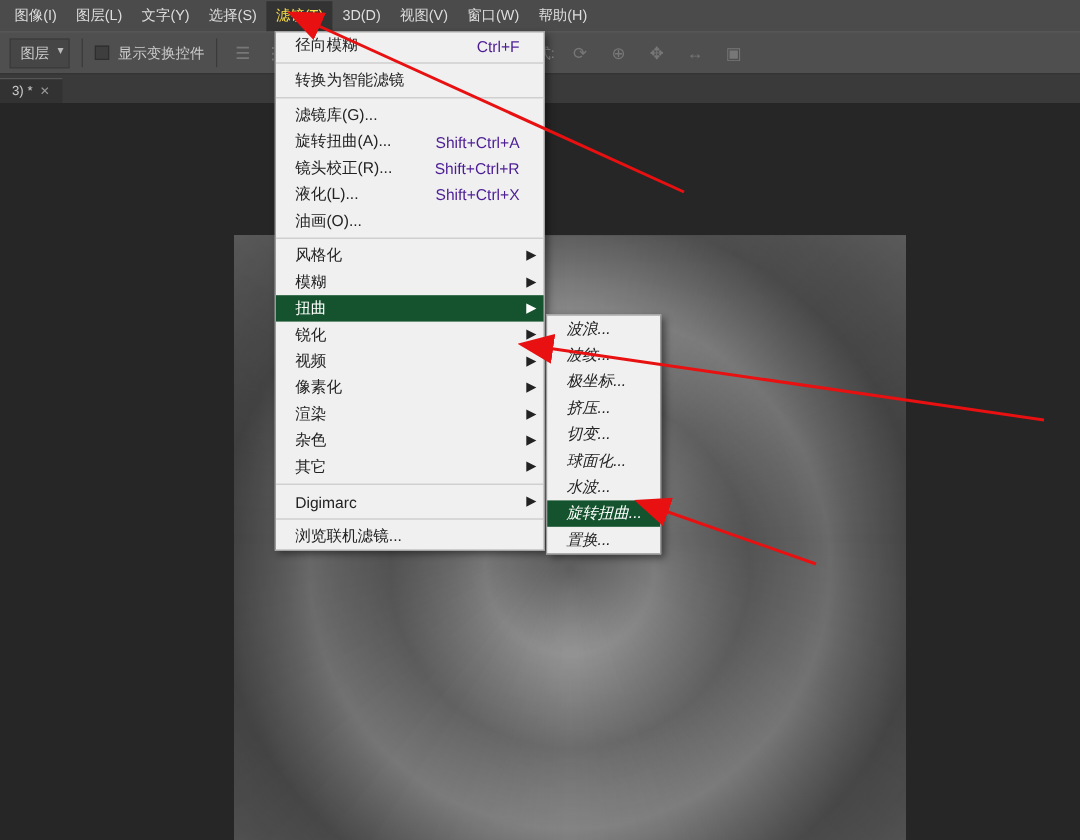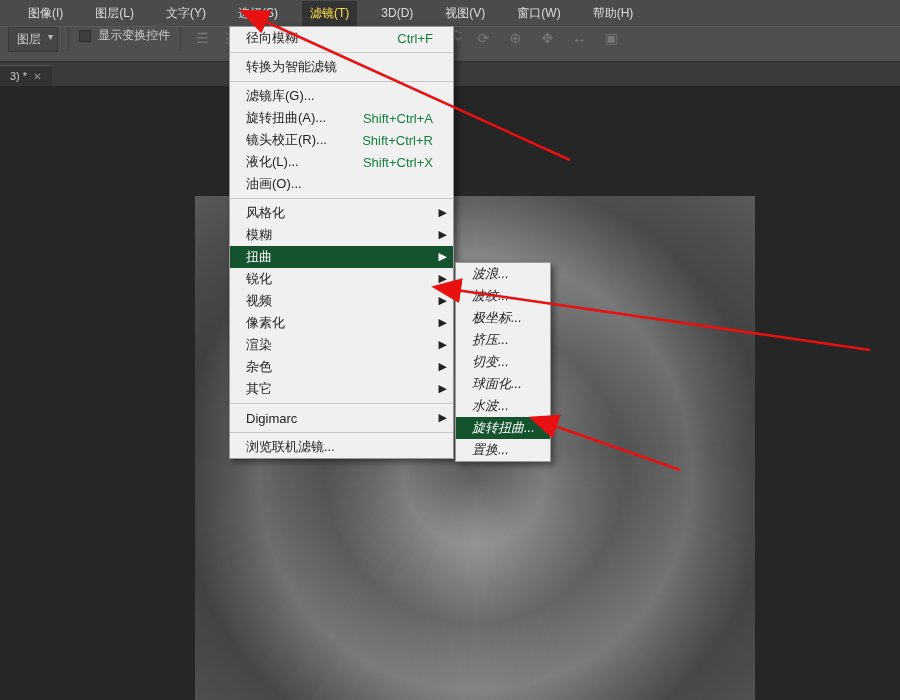--- a/index.html
+++ b/index.html
@@ -1,24 +1,24 @@
 <!DOCTYPE html>
 <html><head>
 <meta charset="utf-8">
 <style>
 * { margin:0; padding:0; box-sizing:border-box; font-family:"Microsoft YaHei",Arial,sans-serif; user-select:none; }
 body { width:900px; height:700px; background:#2a2a2a; overflow:hidden; position:relative; }
 
 
 .menubar { height:26px; background:#4b4b4b; display:flex; align-items:center; padding:0 4px; font-size:12px; color:#ddd; }
-.menubar .menu-item { padding:4px 8px; cursor:default;margin-left:16px; }
+.menubar .menu-item { padding:4px 8px; cursor:default; }
 .menubar .menu-item.active { background:#333; color:#fde047; }
 
 
-.optbar { height:36px; background:#4f4f4f; border-top:1px solid #5a5a5a; border-bottom:1px solid #2e2e2e; display:flex; align-items:flex-start; padding:0 8px; font-size:12px; color:#ccc; gap:10px; }
+.optbar { height:36px; background:#4f4f4f; border-top:1px solid #5a5a5a; border-bottom:1px solid #2e2e2e; display:flex; align-items:center; padding:0 8px; font-size:12px; color:#ccc; gap:10px; }
 .optbar .dropdown { border:1px solid #3a3a3a; background:#464646; padding:3px 16px 3px 8px; position:relative; }
 .optbar .dropdown::after { content:"▾"; position:absolute; right:4px; top:3px; font-size:10px; color:#bbb; }
 .optbar .chk { width:12px; height:12px; border:1px solid #2e2e2e; background:#3e3e3e; display:inline-block; vertical-align:middle; margin-right:4px; }
 .optbar .sep { width:1px; height:24px; background:#3a3a3a; }
 .optbar .ico { width:22px; height:22px; display:flex; align-items:center; justify-content:center; color:#777; font-size:14px; }
 .optbar .mode-label { color:#888; }
 
 
 .tabstrip { height:24px; background:#3a3a3a; display:flex; align-items:flex-end; font-size:11px; }
 .tabstrip .tab { background:#323232; color:#ccc; padding:4px 10px; border-top:1px solid #555; display:flex; align-items:center; gap:6px; }
@@ -32,21 +32,21 @@
 .doc::before { content:""; position:absolute; inset:-60px;
   background:conic-gradient(from 0deg, rgba(255,255,255,0.15), rgba(0,0,0,0.15), rgba(255,255,255,0.12), rgba(0,0,0,0.18), rgba(255,255,255,0.15));
   mix-blend-mode:overlay; filter:blur(4px); }
 .doc::after { content:""; position:absolute; inset:0;
   background:radial-gradient(circle at 50% 55%, rgba(0,0,0,0) 0%, rgba(0,0,0,0) 12%, rgba(0,0,0,0.25) 85%); }
 
 
 .panel { position:absolute; background:#f0f0f0; border:1px solid #9a9a9a; box-shadow:3px 3px 6px rgba(0,0,0,0.45); font-size:13px; color:#222; }
 .panel .row { display:flex; align-items:center; height:22px; padding:0 20px 0 16px; position:relative; white-space:nowrap; }
 .panel .row .lbl { flex:1; }
-.panel .row .sc  { color:#15803d; padding-left:30px; }
+.panel .row .sc  { color:#4c1d95; padding-left:30px; }
 .panel .row .arrow { position:absolute; right:6px; top:4px; font-size:11px; color:#222; }
 .panel .row.hl { background:#14532d; color:#fff; }
 .panel .row.hl .arrow { color:#fff; }
 .panel hr { border:none; border-top:1px solid #c7c7c7; margin:3px 0; }
 
 .panel.main { left:229px; top:26px; width:225px; }
 .panel.sub  { left:455px; top:262px; width:96px;font-style:italic; }
 
 
 svg.anno { position:absolute; inset:0; pointer-events:none; }

